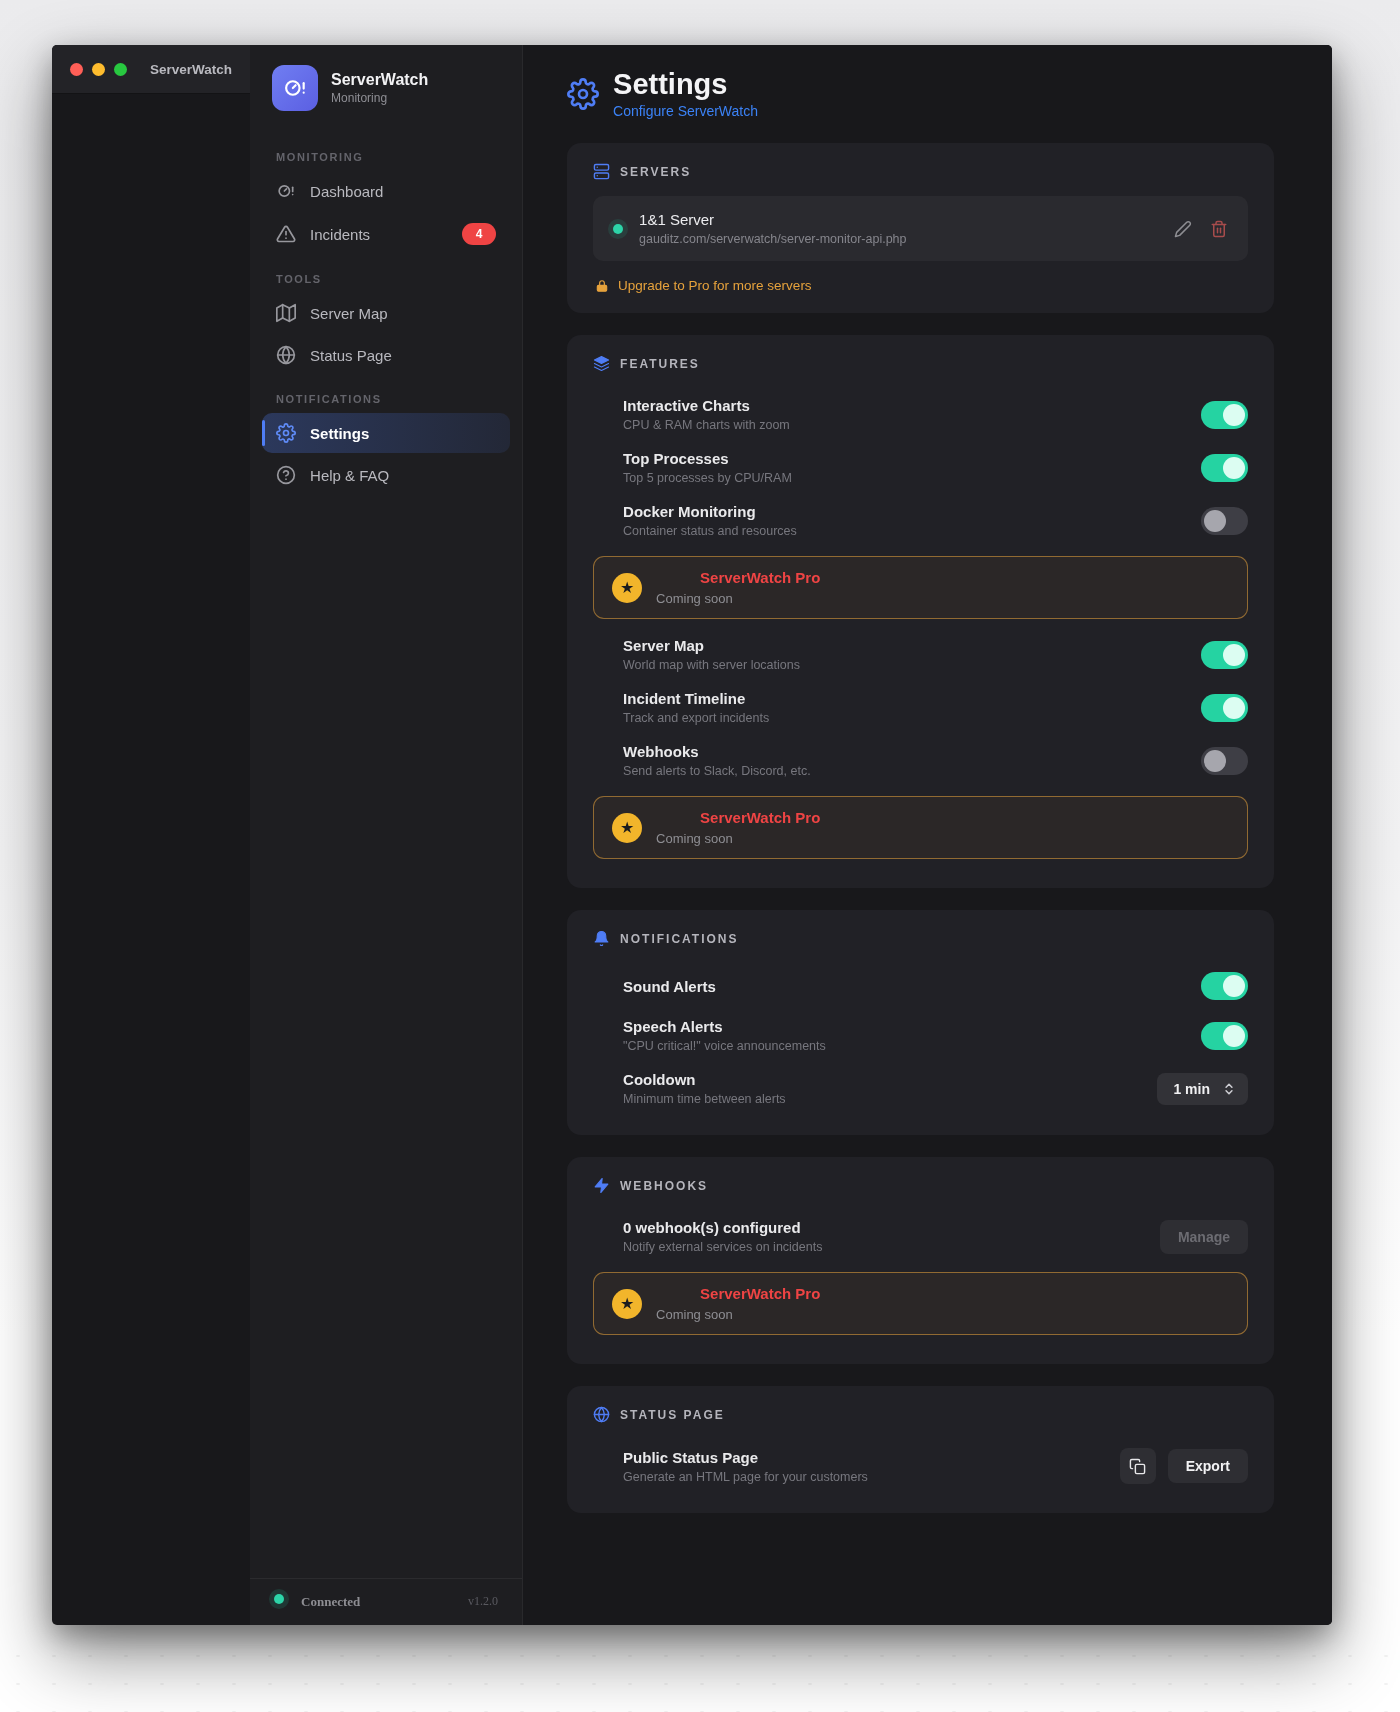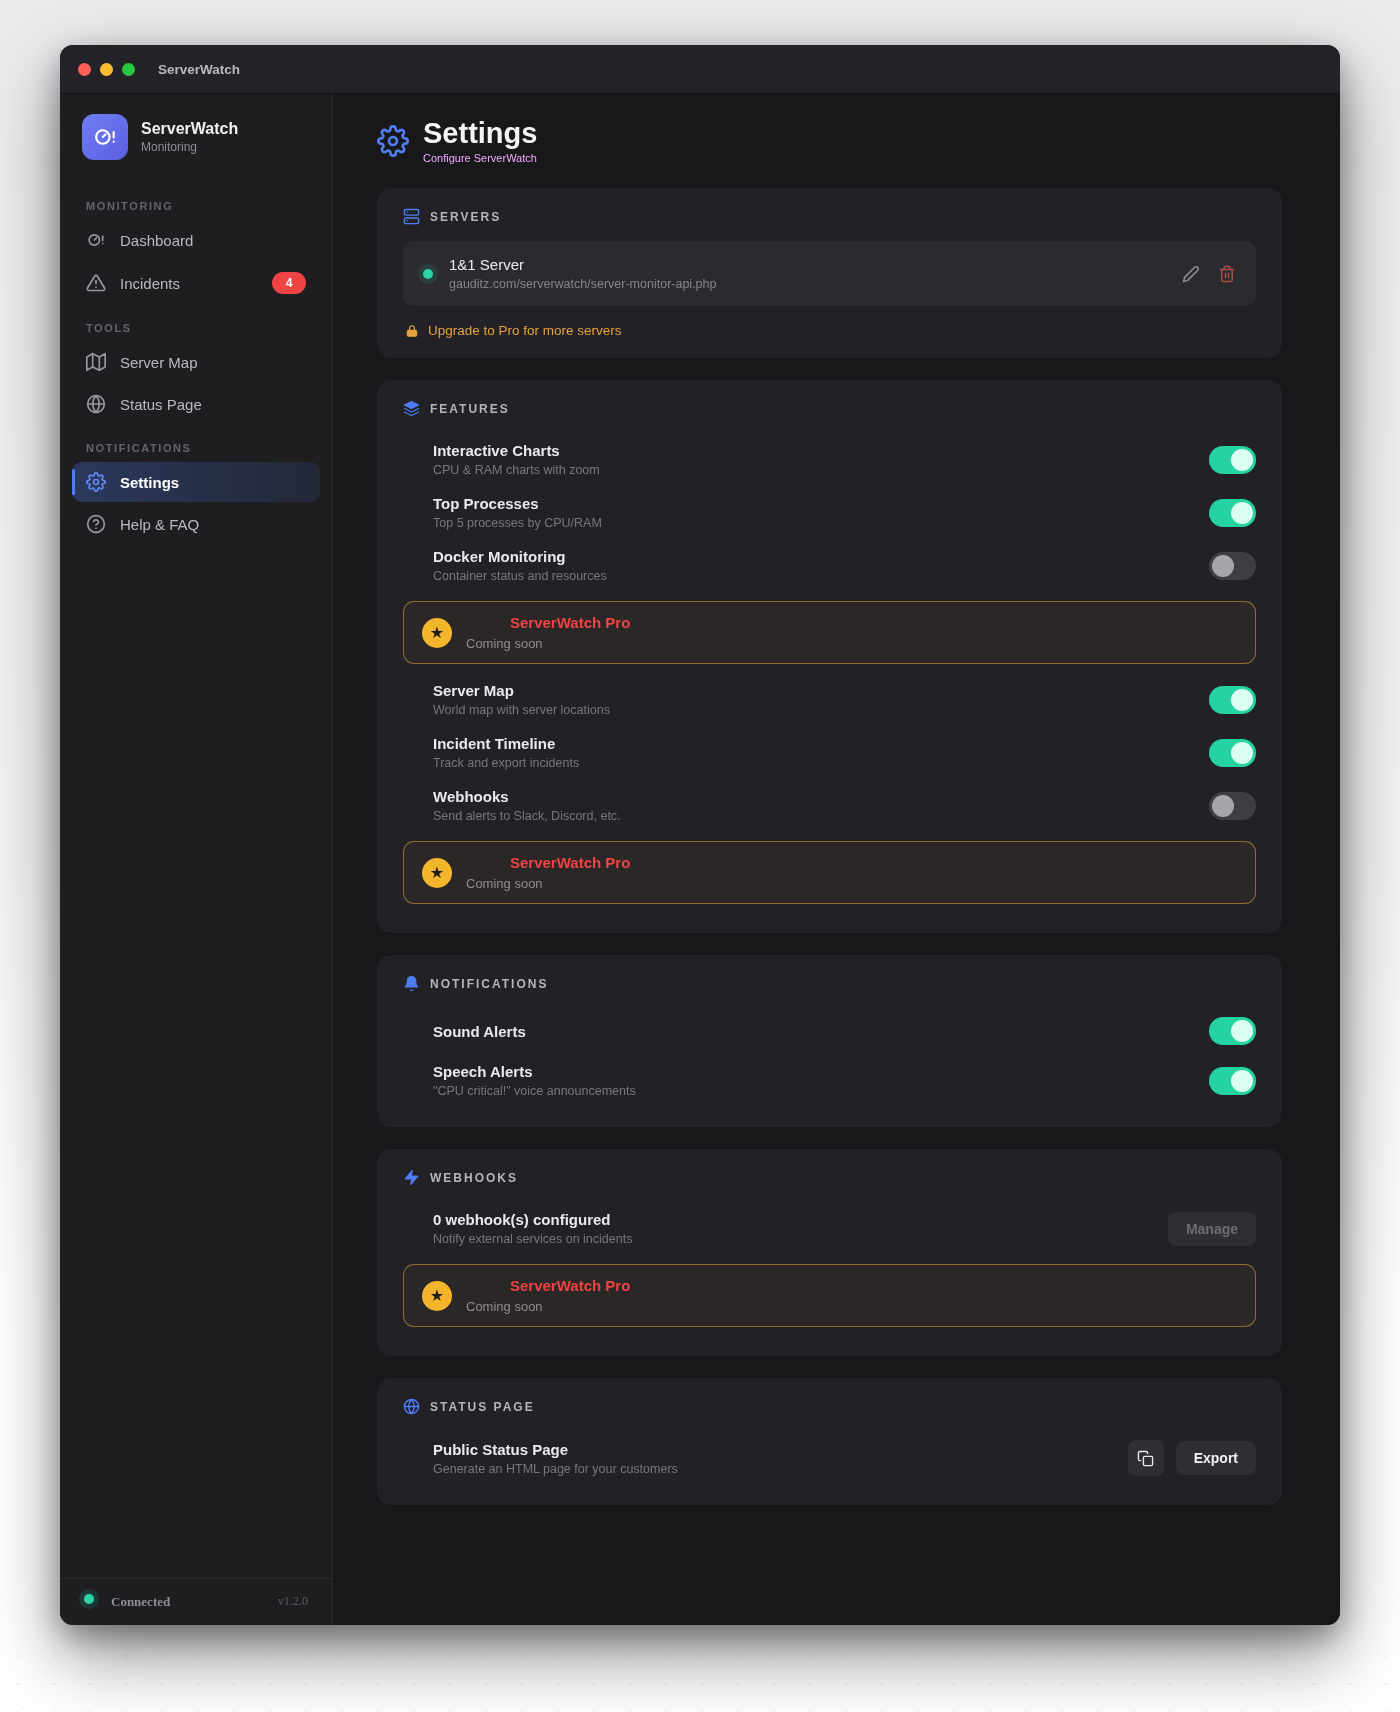--- a/index.html
+++ b/index.html
@@ -7,24 +7,24 @@
     width:1400px;height:1712px;position:relative;overflow:hidden;
     font-family:"Liberation Sans","DejaVu Sans",sans-serif;
     background:linear-gradient(180deg,#ebebed 0%,#f3f3f4 50%,#ffffff 78%,#ffffff 100%);
   }
   body::after{
     content:"";position:absolute;left:0;right:0;bottom:0;height:70px;
     background-image:radial-gradient(rgba(0,0,0,.10) 1.6px,transparent 1.7px);
     background-size:36px 28px;opacity:.5;
   }
   .window{
-    position:absolute;left:60px;top:45px;width:1280px;height:1580px;
-    background:#18181b;border-radius:13px;overflow:hidden;
+    position:absolute;left:52px;top:45px;width:1280px;height:1580px;
+    background:#18181b;border-radius:5px;overflow:hidden;
     box-shadow:0 30px 70px rgba(0,0,0,.45),0 10px 28px rgba(0,0,0,.30);
-    display:flex;flex-direction:column;
+    display:flex;flex-direction:row;
   }
   
   .titlebar{height:48px;flex:none;background:#232327;display:flex;align-items:center;padding:0 18px;border-bottom:1px solid rgba(0,0,0,.45);}
   .tl{width:13px;height:13px;border-radius:50%;margin-right:9px;flex:none;}
   .tl.red{background:#ff5f57;} .tl.yellow{background:#febc2e;} .tl.green{background:#28c840;}
   .titlebar-title{margin-left:14px;font-size:13.5px;font-weight:700;color:#b9b9bf;}
   
   .app-body{flex:1;display:flex;min-height:0;}
   .sidebar{width:272px;flex:none;background:#1e1e21;border-right:1px solid rgba(255,255,255,.05);display:flex;flex-direction:column;}
   .main{flex:1;background:#18181b;padding:24px 58px 0 44px;overflow:hidden;min-width:0;}
@@ -42,21 +42,21 @@
   .nav-item.active::before{content:"";position:absolute;left:0;top:7px;bottom:7px;width:3px;border-radius:2px;background:#4f7df5;}
   .badge{margin-left:auto;min-width:22px;height:22px;padding:0 6px;border-radius:11px;background:#ef4444;color:#fff;font-size:12px;font-weight:700;display:flex;align-items:center;justify-content:center;}
   .side-footer{flex:none;border-top:1px solid rgba(255,255,255,.06);padding:15px 24px;display:flex;align-items:flex-start;gap:17px;font-family:Liberation Serif, serif;}
   .status-dot{width:10px;height:10px;border-radius:50%;background:#2dd4a8;box-shadow:0 0 0 5px rgba(45,212,168,.14);flex:none;}
   .status-text{font-size:13px;font-weight:600;color:#8e8e93;}
   .version{margin-left:auto;font-size:12px;color:#5a5a60;}
   
   .page-header{display:flex;align-items:center;gap:14px;margin-bottom:24px;}
   .page-header .hicon{width:32px;height:32px;color:#4f7df5;flex:none;}
   .page-title{font-size:29px;font-weight:800;color:#f4f4f6;line-height:1.05;}
-  .page-sub{font-size:11px;color:#f0abfc;margin-top:4px;}
+  .page-sub{font-size:14px;color:#3b82f6;margin-top:4px;}
   
   .card{background:#212126;border-radius:14px;padding:20px 26px;margin-bottom:22px;}
   .card-head{display:flex;align-items:center;gap:10px;margin-bottom:16px;}
   .card-head .cicon{width:17px;height:17px;color:#4f7df5;flex:none;display:flex;}
   .card-head .clabel{font-size:12px;font-weight:700;letter-spacing:2px;color:#b5b5bc;}
   
   .server-row{background:#2a2a2f;border-radius:10px;padding:15px 20px;display:flex;align-items:center;gap:16px;}
   .sdot{width:10px;height:10px;border-radius:50%;background:#2dd4a8;box-shadow:0 0 0 5px rgba(45,212,168,.12);flex:none;}
   .server-name{font-size:15px;font-weight:400;color:#ececef;}
   .server-url{font-size:12.5px;color:#85858c;margin-top:4px;}
@@ -380,20 +380,35 @@
         <div class="trow">
           <div class="trow-text">
             <div class="trow-title">Speech Alerts</div>
             <div class="trow-sub">"CPU critical!" voice announcements</div>
           </div>
           <div class="toggle" data-state="on">
               <div class="knob"></div>
             </div>
         </div>
 
+        <div class="trow">
+          <div class="trow-text">
+            <div class="trow-title">Cooldown</div>
+            <div class="trow-sub">Minimum time between alerts</div>
+          </div>
+          <div class="select">
+            <span class="sval">1 min</span>
+            <span class="stepper">
+              <svg viewBox="0 0 24 24" fill="none" stroke="currentColor" stroke-width="2.6" stroke-linecap="round" stroke-linejoin="round">
+                  <polyline points="7 9 12 4 17 9"></polyline>
+                  <polyline points="7 15 12 20 17 15"></polyline>
+                </svg>
+            </span>
+          </div>
+        </div>
       </div>
 
       <div class="card">
         <div class="card-head">
           <span class="cicon">
             <svg viewBox="0 0 24 24" fill="currentColor" stroke="currentColor" stroke-width="1.5" stroke-linejoin="round">
                 <polygon points="13 2 3 14 12 14 11 22 21 10 12 10 13 2"></polygon>
               </svg>
           </span>
           <span class="clabel">WEBHOOKS</span>

